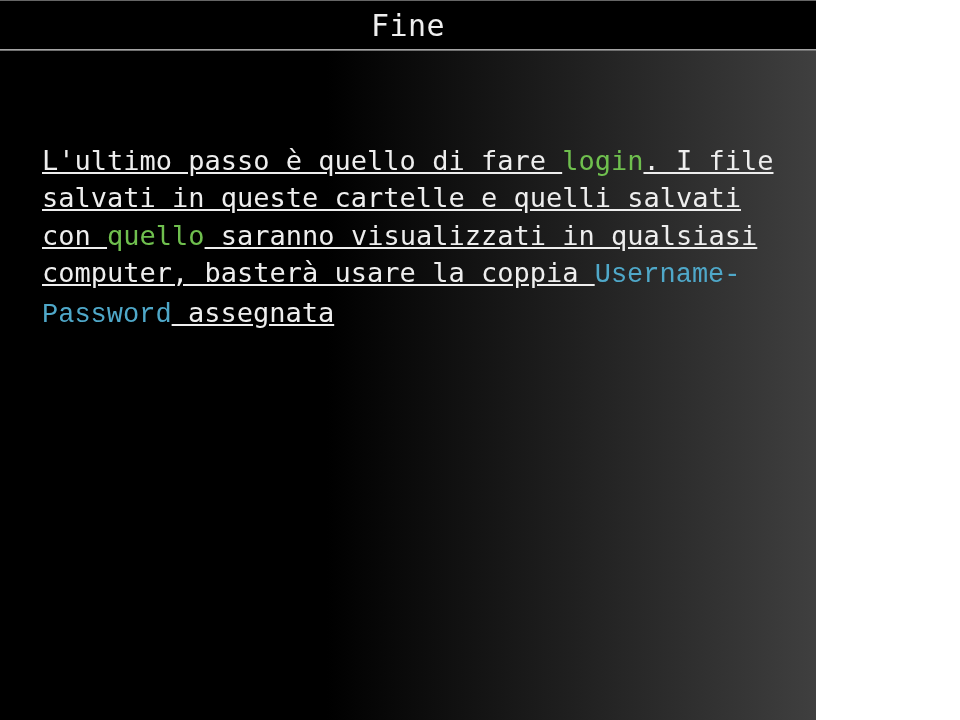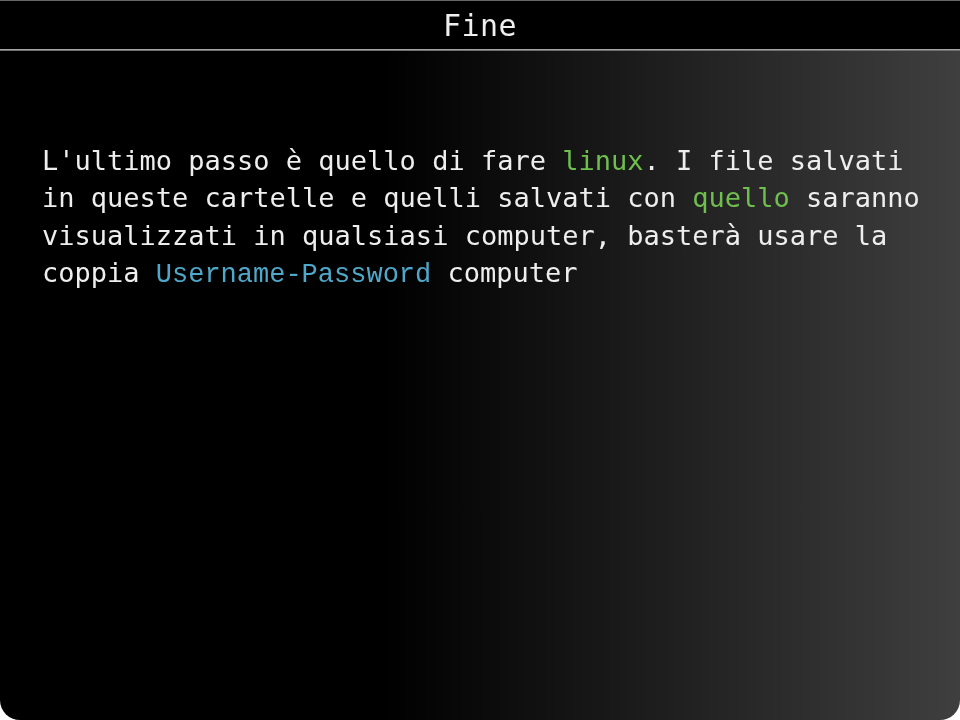--- a/index.html
+++ b/index.html
@@ -4,26 +4,25 @@
 <style>
   html, body {
     margin: 0;
     padding: 0;
     width: 960px;
     height: 720px;
     overflow: hidden;
     font-family: "DejaVu Sans Mono", "Liberation Mono", "Courier New", monospace;
   }
   .slide {
-    width: 960px;
+    width: 816px;
     height: 720px;
     background: linear-gradient(to right, #000000 0%, #000000 40%, #1a1a1a 65%, #3f3f3f 100%);
     position: relative;
     color: #e8e8e8;
-    border-radius: 20px;
   }
   .title-bar {
     height: 48px;
     border-top: 1px solid #666;
     border-bottom: 1px solid #ccc;
     background: linear-gradient(to bottom, #000000, #000000);
     display: flex;
     align-items: center;
     justify-content: center;
     position: relative;
@@ -40,34 +39,34 @@
     left: 0;
     right: 0;
     height: 2px;
     background: linear-gradient(to bottom, #bfbfbf, #555);
   }
   .body {
     padding: 92px 36px 0 42px;
     font-size: 27px;
     line-height: 1.38;
   }
-  .white { color: #eeeeee; }
+  .white { color: #eeeeee; text-decoration: underline; }
   .green { color: #6fbf4e; }
   .cyan  { color: #4fa8c9; font-family: Liberation Mono, monospace; }
   .text-block {
     max-width: 880px;
   }
 </style>
 </head>
 <body>
 
 <div class="slide">
   <div class="title-bar">
     <span class="title-text">Fine</span>
   </div>
   <div class="title-underline"></div>
 
   <div class="body">
     <div class="text-block">
-      <span class="white">L'ultimo passo è quello di fare </span><span class="green">linux</span><span class="white">. I file salvati in queste cartelle e quelli salvati con </span><span class="green">quello</span><span class="white"> saranno visualizzati in qualsiasi computer, basterà usare la coppia </span><span class="cyan">Username-Password</span><span class="white"> computer</span>
+      <span class="white">L'ultimo passo è quello di fare </span><span class="green">login</span><span class="white">. I file salvati in queste cartelle e quelli salvati con </span><span class="green">quello</span><span class="white"> saranno visualizzati in qualsiasi computer, basterà usare la coppia </span><span class="cyan">Username-Password</span><span class="white"> assegnata</span>
     </div>
   </div>
 </div>
 
 </body></html>

